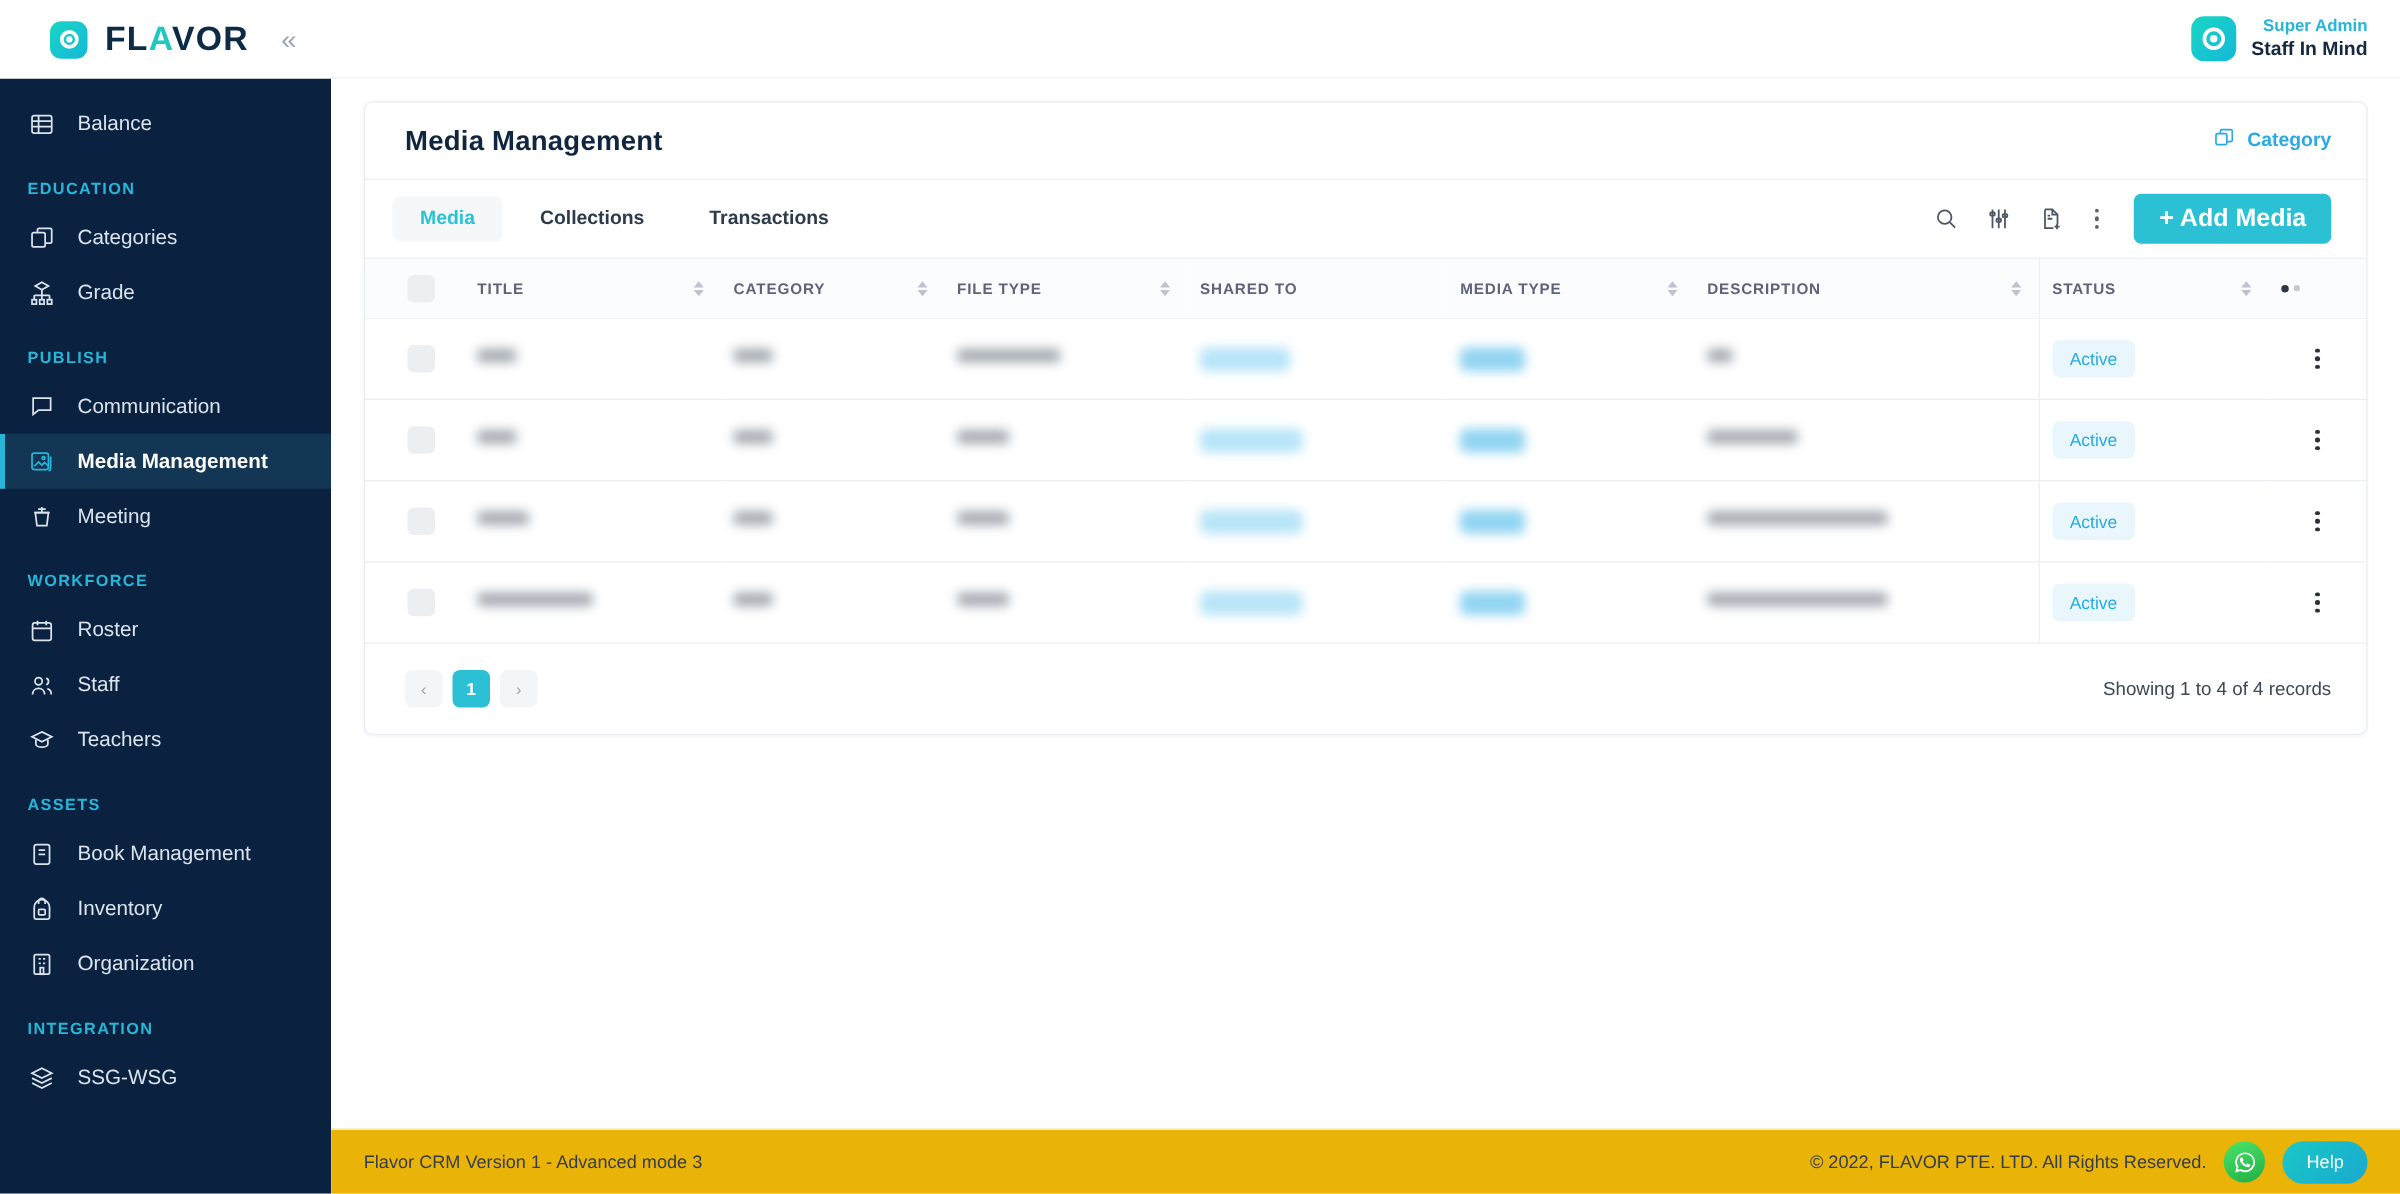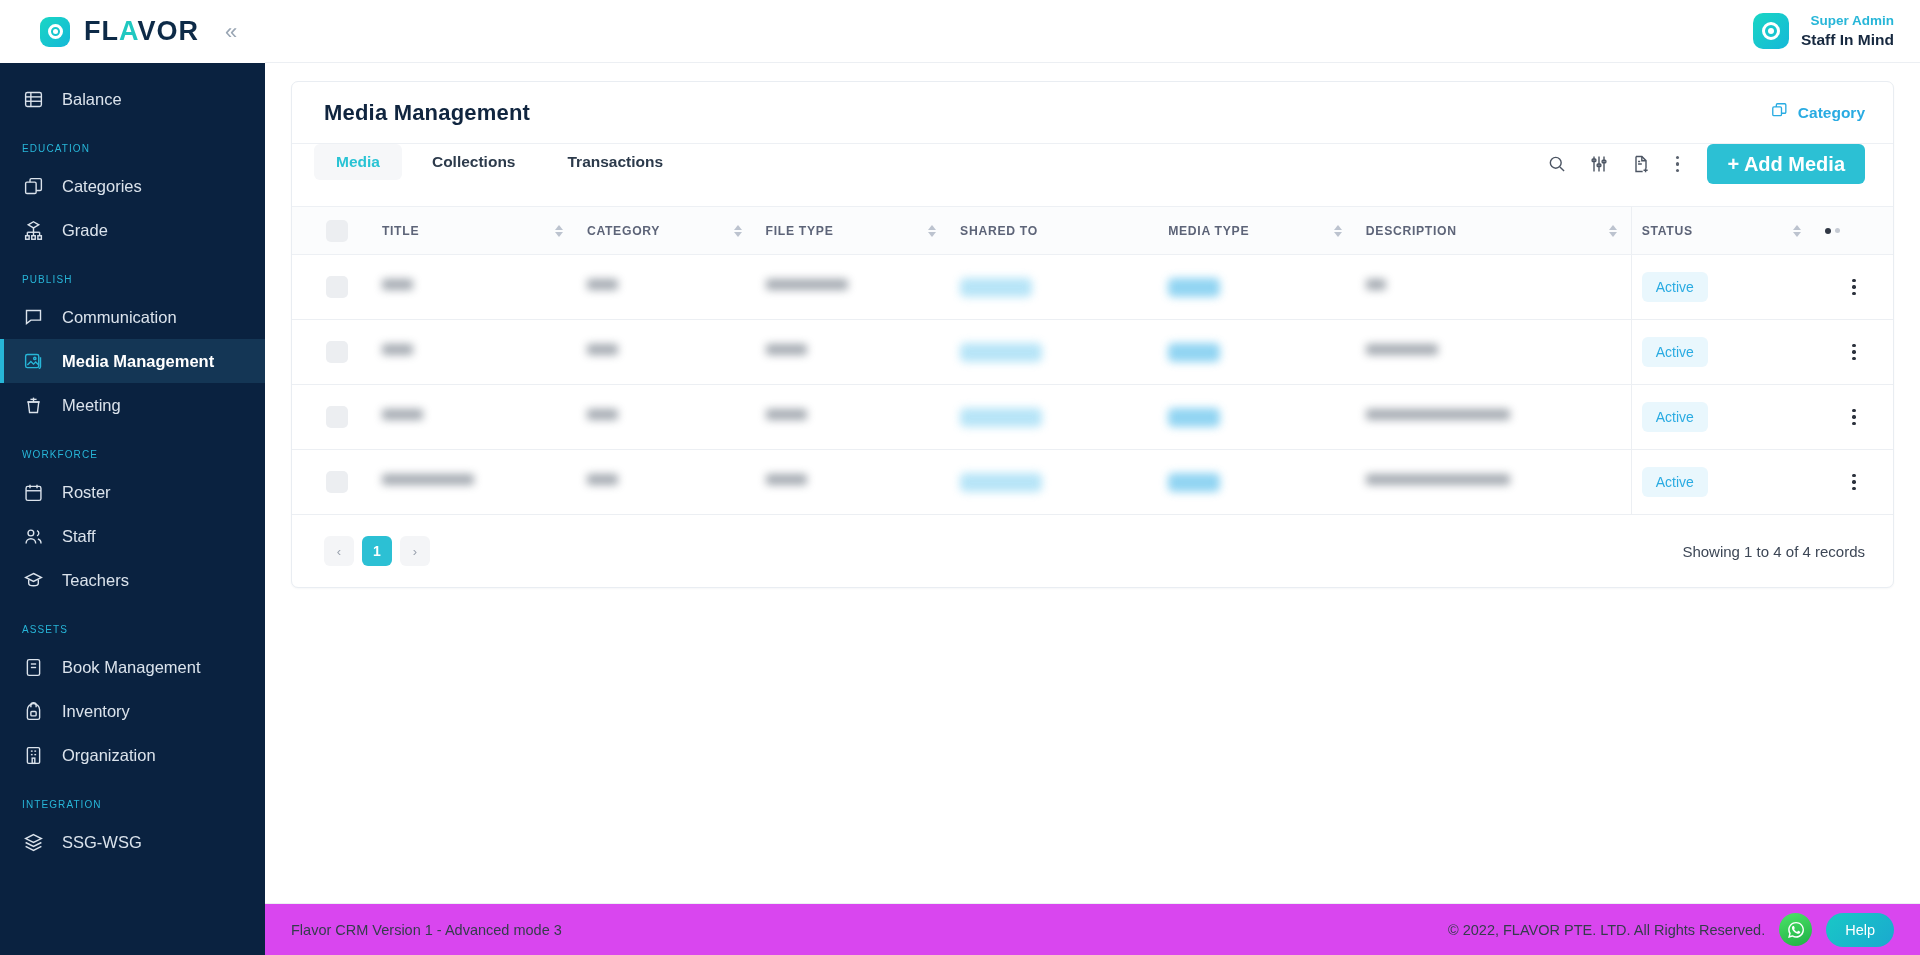--- a/index.html
+++ b/index.html
@@ -39,21 +39,21 @@
     color: #0d2a47;
   }
   .logo-text .accent { color: #1fc8c0; }
   .collapse-btn {
     margin-left: 12px; color: #9aa6b4; font-size: 22px;
     cursor: pointer; line-height: 1;
   }
 
   .nav { flex: 1; padding-top: 14px; overflow: hidden; }
   .nav-section {
-    font-size: 10px; letter-spacing: 1.1px; font-weight: 400;
+    font-size: 13px; letter-spacing: 1.1px; font-weight: 700;
     color: #27b6d8; padding: 22px 0 10px 22px; text-transform: uppercase;
   }
   .nav-item {
     display: flex; align-items: center; gap: 18px;
     height: 44px; padding-left: 22px; cursor: pointer;
     color: #dbe3ec; font-size: 16.5px;
   }
   .nav-item.active {
     background: #143655; color: #ffffff; font-weight: 700;
     box-shadow: inset 4px 0 0 #27b6d8;
@@ -101,21 +101,21 @@
     border-bottom: 1px solid #edf0f4;
   }
   .page-title { font-size: 22px; font-weight: 700; color: #10253f; letter-spacing: .2px; }
   .category-link {
     display: flex; align-items: center; gap: 9px;
     color: #29abe2; font-size: 15.5px; font-weight: 700; cursor: pointer;
   }
   .category-link svg { width: 19px; height: 19px; stroke: #29abe2; fill: none; stroke-width: 1.7; }
 
   .toolbar {
-    height: 62px; display: flex; align-items: flex-start;
+    height: 62px; display: flex; align-items: center;
     justify-content: space-between; padding: 0 28px 0 22px;
   }
   .tabs { display: flex; align-items: center; gap: 8px; }
   .tab {
     padding: 9px 22px; border-radius: 6px; font-size: 15.5px;
     font-weight: 700; color: #2c3a4b; cursor: pointer;
   }
   .tab.active { background: #f6f7f9; color: #29c3d4; }
   .tools { display: flex; align-items: center; gap: 20px; }
   .tool-icon { cursor: pointer; display: flex; align-items: center; justify-content: center; width: 22px; height: 22px; }
@@ -192,21 +192,21 @@
   .pg {
     width: 30px; height: 30px; border-radius: 6px; background: #f4f5f7;
     display: flex; align-items: center; justify-content: center;
     font-size: 13px; color: #9aa2ae; cursor: pointer;
   }
   .pg.current { background: #2cc0d4; color: #ffffff; font-weight: 700; font-size: 14px; }
   .records { font-size: 15px; color: #3d4756; }
 
   
   .footer {
-    height: 52px; background: #d946ef; border-top: 1px solid #eceff3;
+    height: 52px; background: #eab308; border-top: 1px solid #eceff3;
     display: flex; align-items: center; justify-content: space-between;
     padding: 0 26px 0 26px; position: relative;
   }
   .footer-left { font-size: 14.5px; color: #343d4b; }
   .footer-right { display: flex; align-items: center; gap: 14px; }
   .copyright { font-size: 14.5px; color: #343d4b; }
   .wa {
     width: 33px; height: 33px; border-radius: 50%;
     background: linear-gradient(160deg,#4ce468 0%, #1faf45 100%);
     display: flex; align-items: center; justify-content: center; cursor: pointer;

